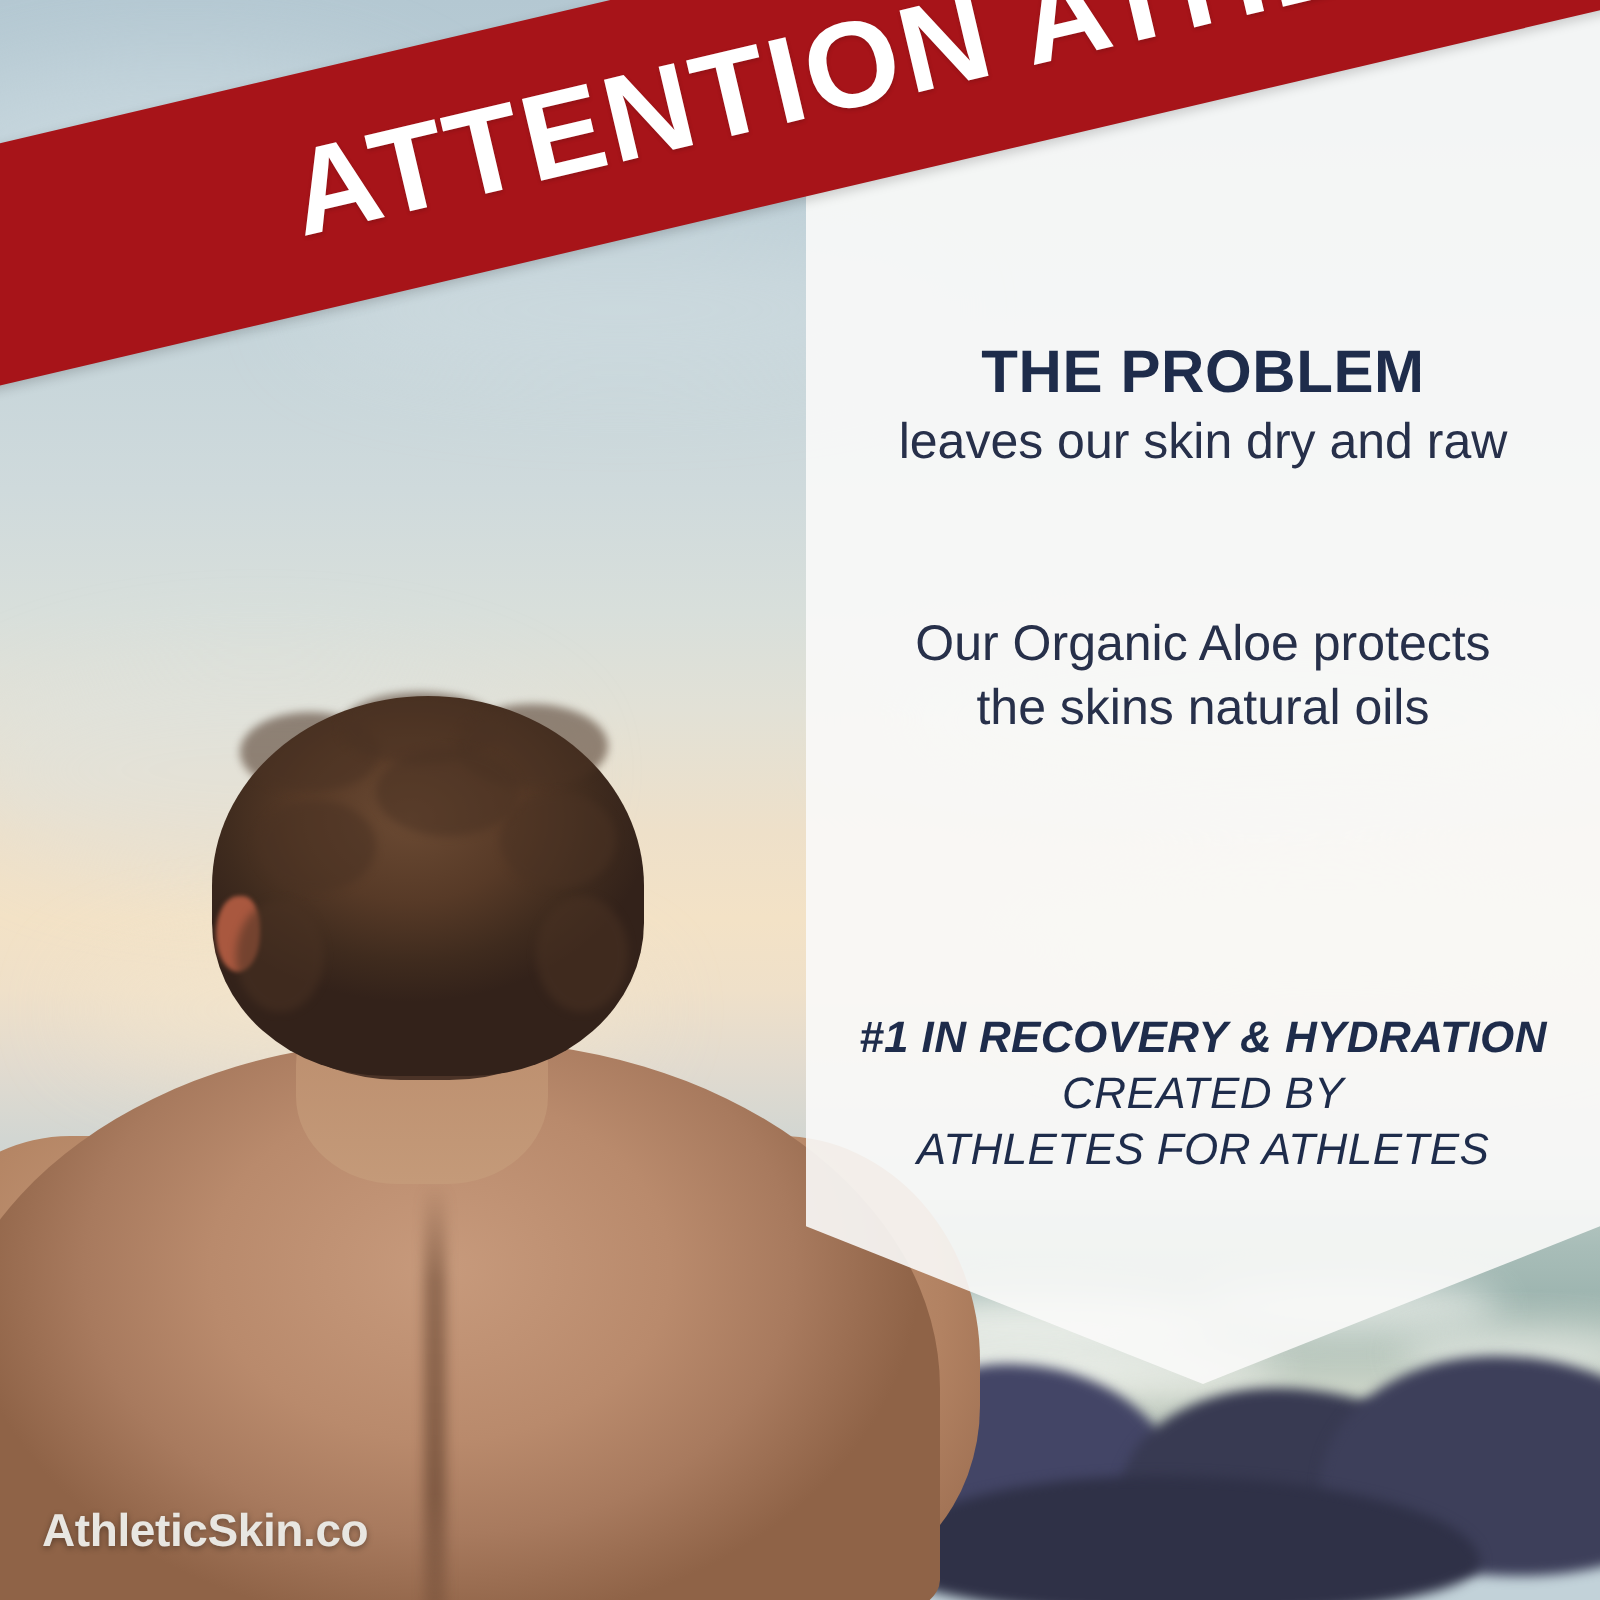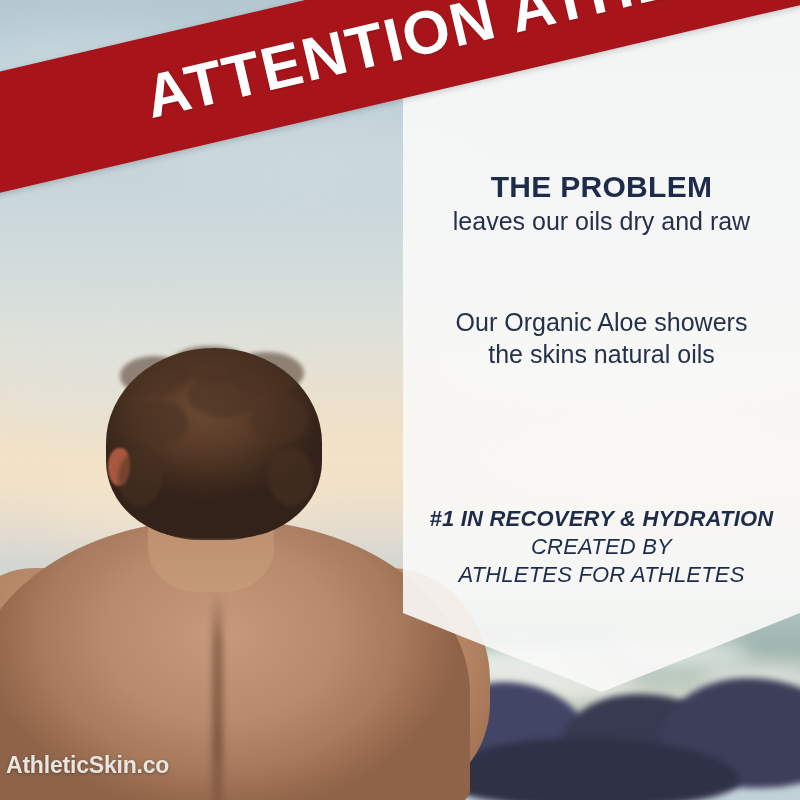--- a/index.html
+++ b/index.html
@@ -192,21 +192,21 @@
   }
   .tag {
     font-family:"Liberation Sans", sans-serif;
     font-weight:normal; font-style:italic;
     font-size:22px; letter-spacing:.2px;
     color:#1e2c4b; margin:0; line-height:1.3;text-align:center;
   }
 
   
   .logo {
-    position:absolute; left:6px; top:752px;
+    position:absolute; left:21px; top:752px;
     font-family:"Liberation Sans", sans-serif;
     font-weight:bold;
     font-size:23px;
     color:#e8e6e1;
     letter-spacing:-0.2px;
     text-shadow:0 1px 3px rgba(0,0,0,.35);
     white-space:nowrap;
   }
 </style>
 </head>
@@ -279,27 +279,27 @@
         <div class="hairTuft" style="left: 188px; top: 44px; width: 72px; height: 44px; opacity: 0.55;"></div>
         <div class="hairTuft" style="left: 118px; top: 120px; width: 44px; height: 56px; opacity: 0.55;"></div>
         <div class="hairTuft" style="left: 268px; top: 118px; width: 46px; height: 58px; opacity: 0.55;"></div>
       </div>
   </div>
 
   <div class="panel">
     <div class="panel-inner" style="top:170px;">
       <div class="block">
         <p class="heading">THE PROBLEM</p>
-        <p class="body">leaves our oils dry and raw</p>
+        <p class="body">leaves our skin dry and raw</p>
       </div>
     </div>
 
     <div class="panel-inner" style="top:305px;">
       <div class="block">
-        <p class="body">Our Organic Aloe showers</p>
+        <p class="body">Our Organic Aloe protects</p>
         <p class="body">the skins natural oils</p>
       </div>
     </div>
 
     <div class="panel-inner" style="top:505px;">
       <div class="block">
         <p class="tag-strong">#1 IN RECOVERY &amp; HYDRATION</p>
         <p class="tag">CREATED BY</p>
         <p class="tag">ATHLETES FOR ATHLETES</p>
       </div>

